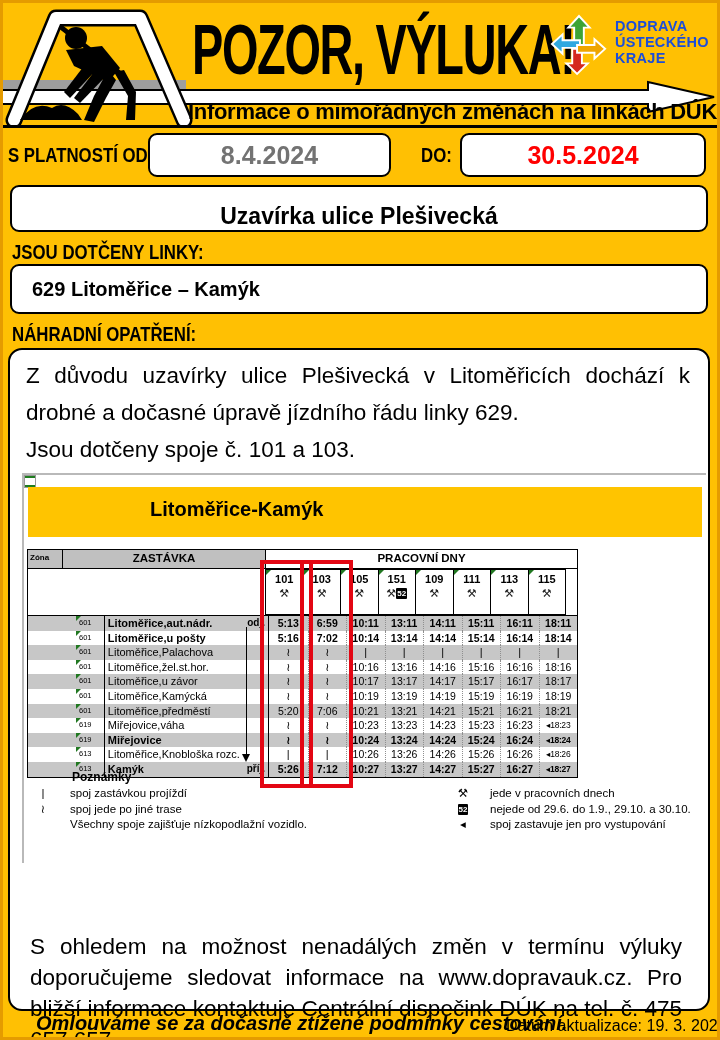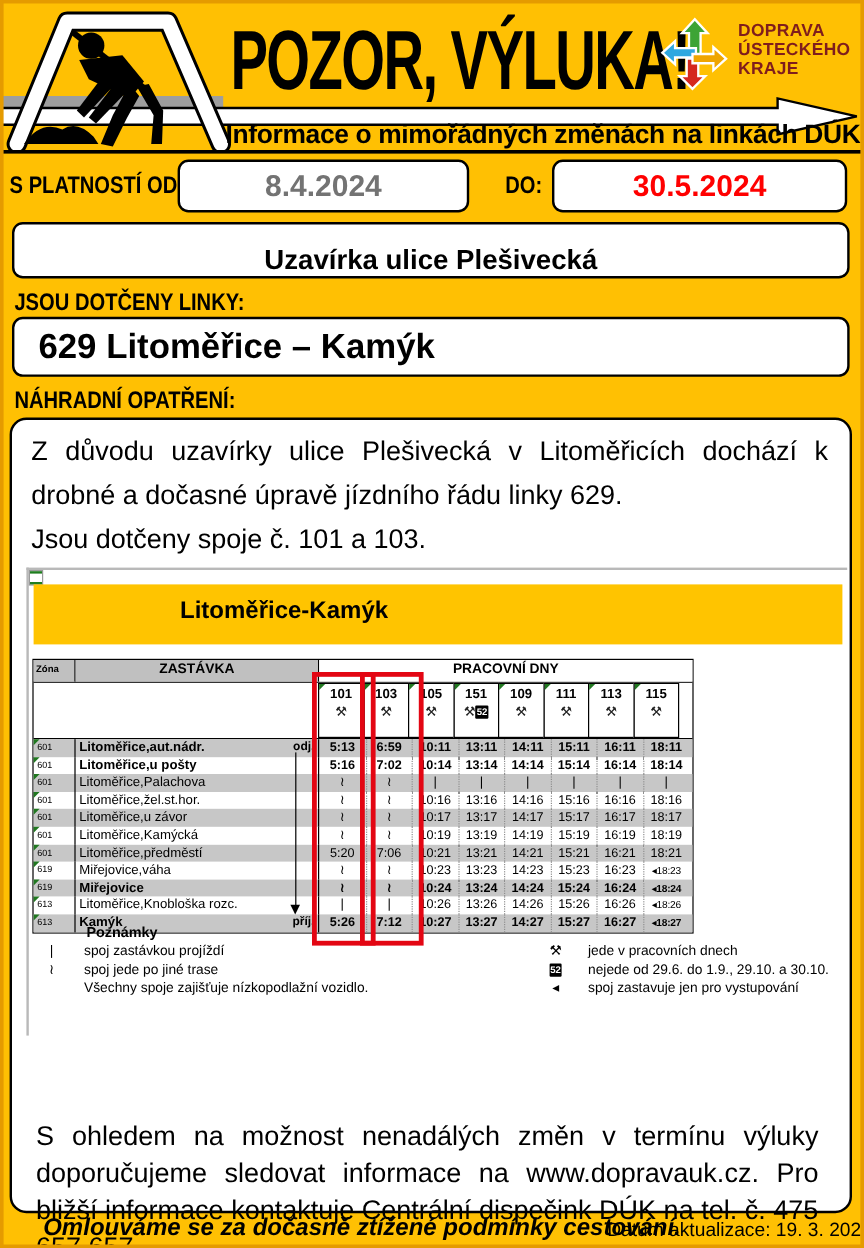--- a/index.html
+++ b/index.html
@@ -15,38 +15,38 @@
 
   
   #header-band{position:absolute;left:0;top:0;z-index:1;}
   #worker-sign{position:absolute;left:4px;top:2px;z-index:2;}
   #main-title{
     position:absolute;left:192px;top:10px;z-index:3;
     font-size:70px;font-weight:bold;letter-spacing:-2px;line-height:80px;white-space:nowrap;
     transform:scaleX(0.67);transform-origin:0 0;
   }
   #duk-logo{position:absolute;left:550px;top:12px;display:flex;gap:7px;z-index:3;}
-  #duk-logo .logo-text{font-size:14.5px;font-weight:bold;line-height:16px;color:#7f1d1d;letter-spacing:.3px;padding-top:6px;}
+  #duk-logo .logo-text{font-size:14.5px;font-weight:bold;line-height:16px;color:#1d4ed8;letter-spacing:.3px;padding-top:6px;}
   #subtitle{
     position:absolute;left:188px;top:99px;width:528px;z-index:3;
     font-size:22px;font-weight:bold;text-align:center;letter-spacing:-.3px;white-space:nowrap;
   }
   #header-rule{position:absolute;left:0;top:125px;width:720px;height:3px;background:#000;z-index:4;}
 
   
   .cond-label{font-size:20px;font-weight:bold;transform:scaleX(.84);transform-origin:0 50%;white-space:nowrap;}
   #from-label{left:8px;top:144px;}
   #to-label{left:421px;top:144px;}
   .date-box{display:flex;align-items:center;justify-content:center;font-size:25px;font-weight:bold;}
   #from-box{left:148px;top:133px;width:243px;height:44px;}
   #to-box{left:460px;top:133px;width:246px;height:44px;}
 
   #closure-box{left:10px;top:185px;width:698px;height:47px;display:flex;align-items:flex-end;justify-content:center;font-size:23px;font-weight:bold;}
   #lines-label{left:12px;top:241px;}
-  #lines-box{left:10px;top:264px;width:698px;height:50px;display:flex;align-items:center;font-size:29px;font-weight:bold;padding-left:20px;}
+  #lines-box{left:10px;top:264px;width:698px;height:50px;display:flex;align-items:center;font-size:20px;font-weight:bold;padding-left:20px;}
   #measures-label{left:12px;top:323px;}
 
   
   #main-box{left:8px;top:348px;width:702px;height:663px;border-radius:14px;}
   #measures-text{position:absolute;left:26px;top:357px;width:664px;font-size:22.5px;line-height:37px;z-index:5;}
   #measures-text p{margin:0;}
   #measures-text .just{text-align:justify;}
 
   
   #tt{position:absolute;left:22px;top:473px;width:682px;height:388px;background:#fff;
@@ -62,21 +62,21 @@
   .h-stop{width:203px;background:#c0c0c0;border-right:1px solid #000;font-weight:bold;font-size:11.5px;text-align:center;line-height:17px;box-sizing:border-box;}
   .h-days{flex:1;background:#fff;font-weight:bold;font-size:11.5px;text-align:center;line-height:17px;}
 
   #trip-cells{display:flex;height:46px;border-bottom:1px solid #000;}
   .trip-spacer{width:238px;}
   .trip-cell{position:relative;flex:0 0 38.5px;box-sizing:border-box;border:1px solid #000;margin-left:-1px;background:#fff;text-align:center;}
   .trip-no{font-size:11px;font-weight:600;margin-top:3px;}
   .trip-sym{font-size:11px;margin-top:2px;color:#222;}
   .badge{display:inline-block;background:#000;color:#fff;font-size:8px;font-weight:bold;line-height:9px;padding:1px 1px;border-radius:1px;vertical-align:1px;}
 
-  .t-row{display:flex;height:14.6px;line-height:14.6px;}
+  .t-row{display:flex;height:14.6px;line-height:14.6px;padding-left:48px;}
   .t-row.stripe{background:#c7c7c7;}
   .t-zone{position:relative;width:35px;border-right:1px solid #000;font-size:7.5px;padding-left:3px;box-sizing:border-box;}
   .t-stop{width:167px;padding-left:3px;font-size:11px;box-sizing:border-box;white-space:nowrap;overflow:hidden;}
   .t-tag{width:36px;border-right:1px solid #000;font-size:10px;font-weight:bold;text-align:right;padding-right:3px;box-sizing:border-box;}
   .t-time{flex:0 0 38.5px;text-align:center;font-size:10.5px;border-left:1px dotted #8f8f8f;box-sizing:border-box;}
   .t-time.first{border-left:none;}
   .t-time.sym{font-size:11px;}
   .t-time.tiny{font-size:8.5px;letter-spacing:-.2px;}
   .t-row.boldrow .t-stop,.t-row.boldrow .t-time,.t-row.boldrow .t-tag{font-weight:bold;}
   .gmark{position:absolute;top:0;left:0;width:0;height:0;border-top:5px solid #217821;border-right:5px solid transparent;}

